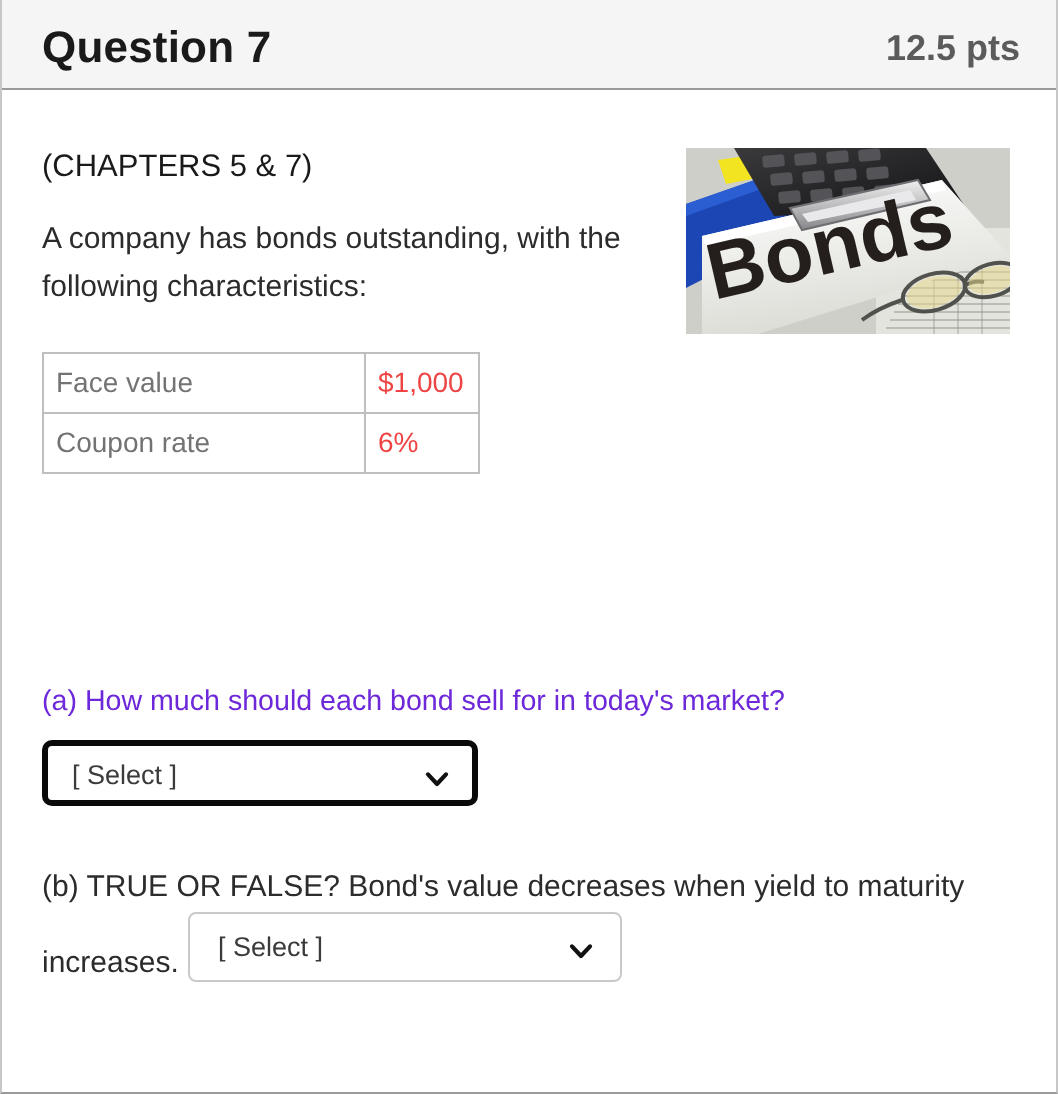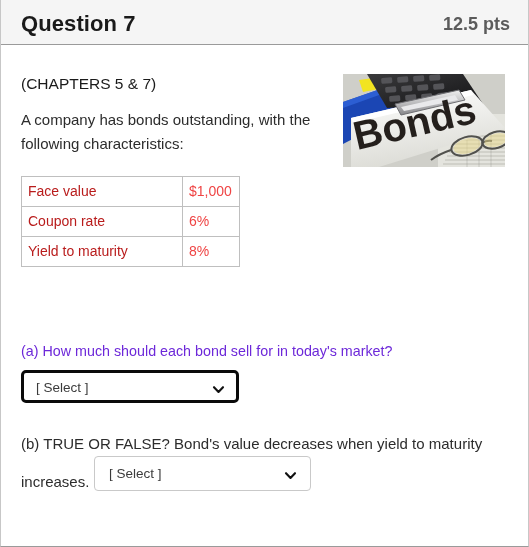--- a/index.html
+++ b/index.html
@@ -96,21 +96,21 @@
     position: absolute;
     left: 20px;
     top: 130px;
     border-collapse: collapse;
     font-size: 14px;
   }
   #bond-table td {
     border: 1px solid #bfbfbf;
     padding: 4px 6px 5px 6px;
     height: 20px;
-    color: #b91c1c;
+    color: #737373;
     white-space: nowrap;
   }
   #bond-table td.label {
     width: 148px;
   }
   #bond-table td.value {
     color: #ef4444;
     width: 44px;
   }
 
@@ -290,24 +290,20 @@
     <table id="bond-table">
       <tbody>
         <tr>
           <td class="label">Face value</td>
           <td class="value">$1,000</td>
         </tr>
         <tr>
           <td class="label">Coupon rate</td>
           <td class="value">6%</td>
         </tr>
-        <tr>
-          <td class="label">Yield to maturity</td>
-          <td class="value">8%</td>
-        </tr>
       </tbody>
     </table>
 
     <div id="part-a-text">(a) How much should each bond sell for in today's market?</div>
 
     <div id="select-a">
       <span class="sel-label">[ Select ]</span>
       <span class="chev">
         <svg width="13" height="13" viewBox="0 0 13 13" xmlns="http://www.w3.org/2000/svg">
           <path d="M2 4.2 L6.5 9 L11 4.2" fill="none" stroke="#111111" stroke-width="2.1" stroke-linecap="round" stroke-linejoin="round"></path>

